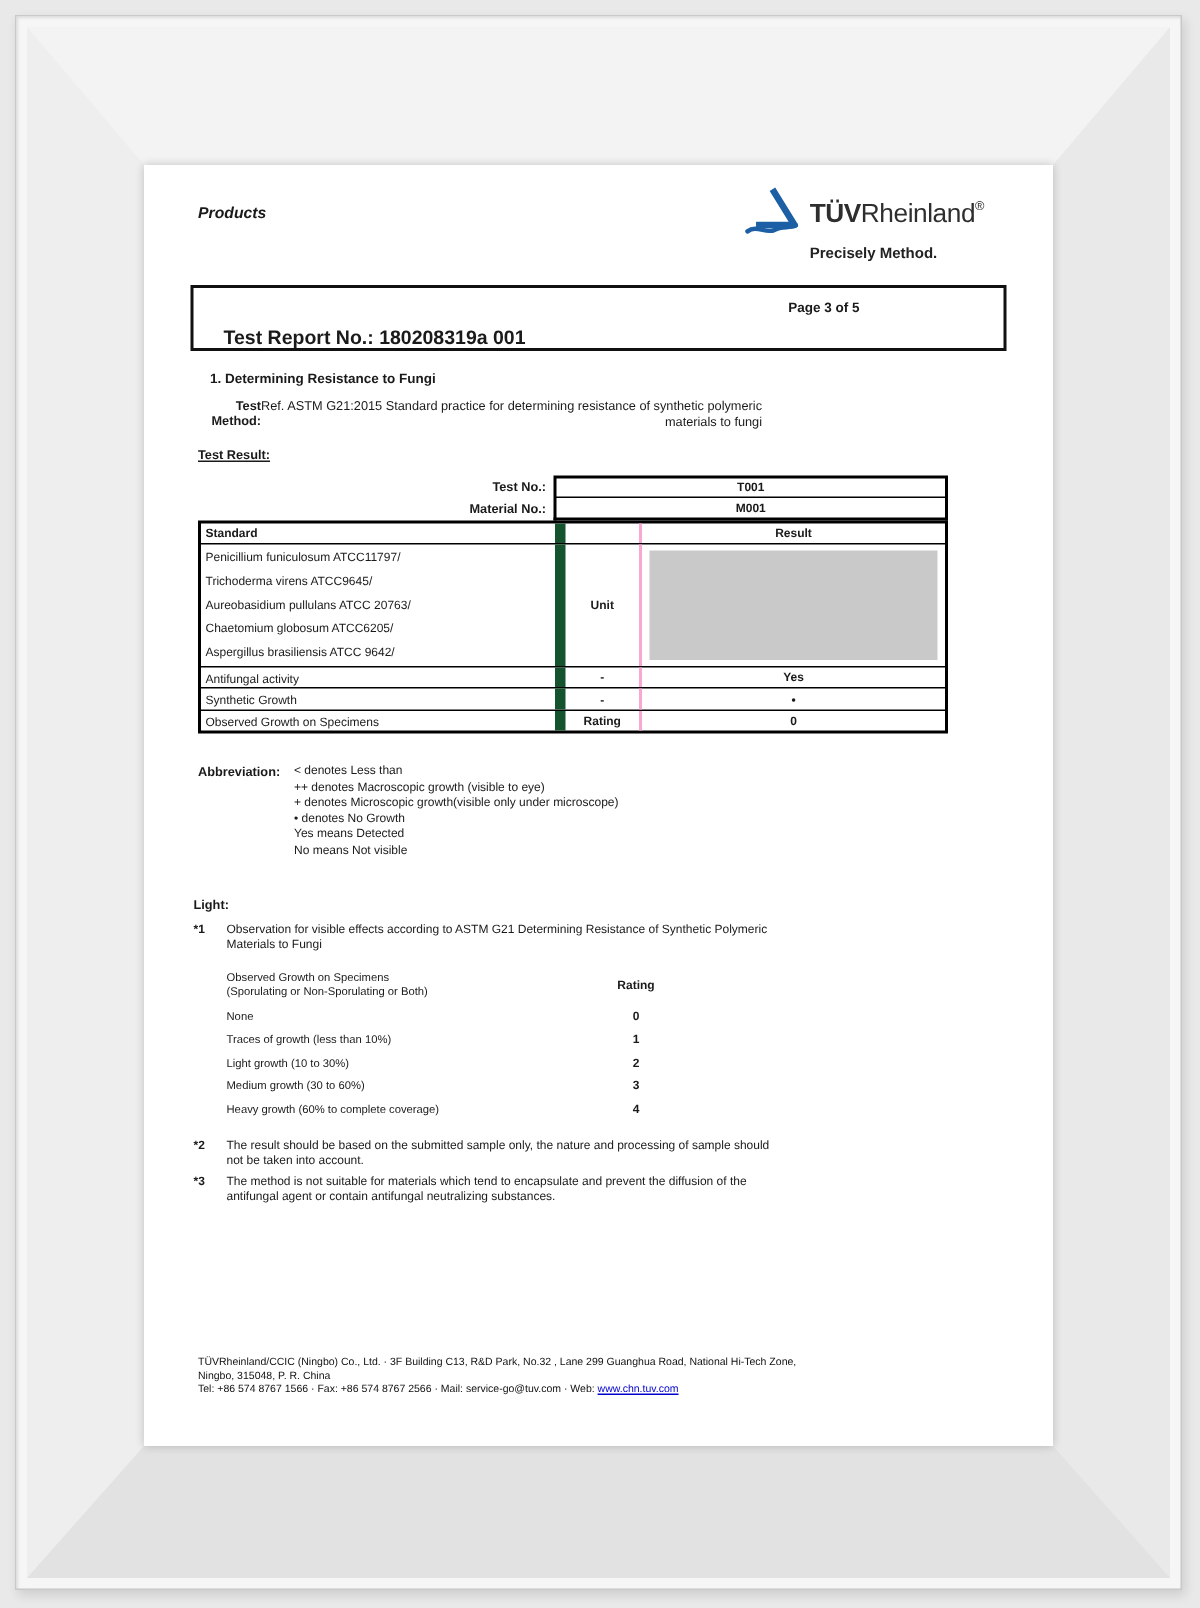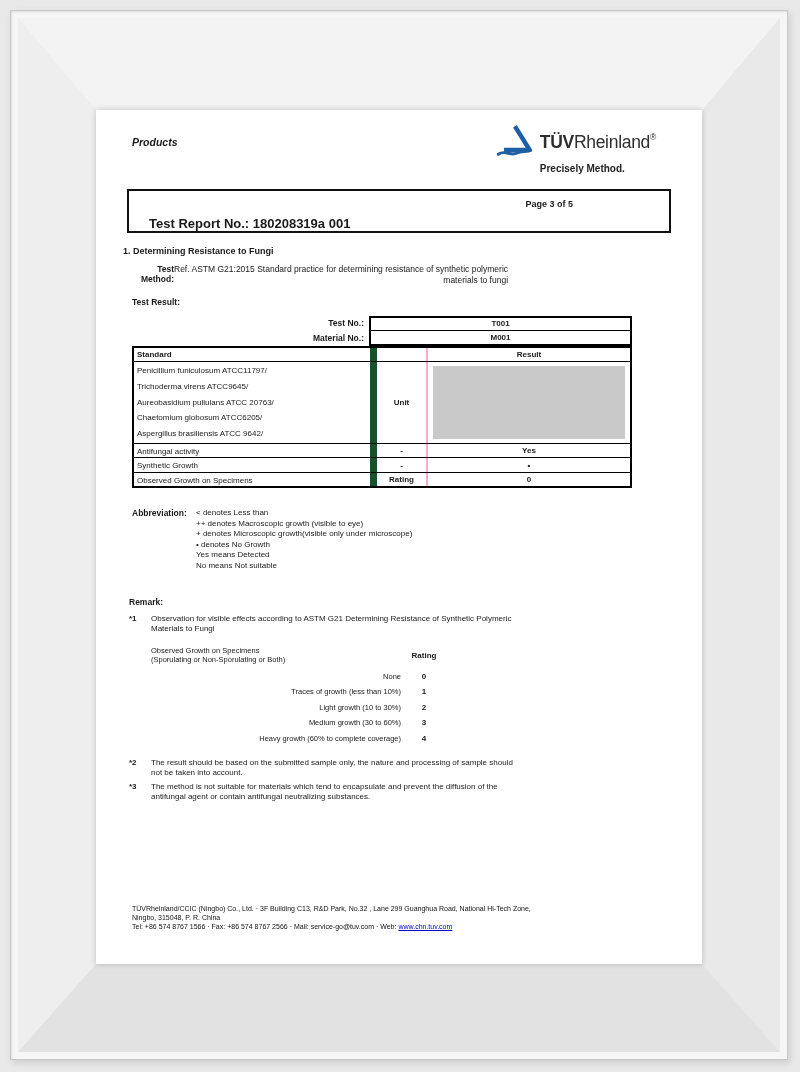--- a/index.html
+++ b/index.html
@@ -41,25 +41,25 @@
   .tagline { font-size:10px; font-weight:bold; color:#222; margin:1px 0 0 45px; }
   
   .report-box {
     margin:15px 31px 0 31px; height:44px;
     border:2px solid #111;
     display:flex; align-items:flex-end; position:relative;
   }
   .report-title { margin-left:20px; font-size:13px; font-weight:bold; }
   .page-indicator { position:absolute; right:96px; top:8px; font-size:9px; font-weight:bold; }
   
-  .heading { margin:13px 0 0 27px; font-size:9px; font-weight:bold; }
+  .heading { margin:13px 0 0 44px; font-size:9px; font-weight:bold; }
   .method-row { margin:8px 0 0 36px; display:flex; font-size:8.5px;text-align:right; }
   .method-label { font-weight:bold; width:42px; flex:0 0 42px; }
   .method-text div { line-height:10.5px; }
-  .test-result-label { margin:12px 0 0 36px; font-size:8.5px; font-weight:bold; }
+  .test-result-label { margin:12px 0 0 36px; font-size:8.5px; font-weight:bold;text-decoration:underline; }
   
   .rtable { margin:9px 0 0 36px; width:584px; font-size:8px; }
   .pre-row { display:flex; height:15px; }
   .pre-label { width:237px; text-align:right; font-weight:bold; padding-right:5px; line-height:15px; font-size:8.5px; }
   .pre-value { width:263px; text-align:center; font-weight:bold; }
   .pre-row.first .pre-value { border:2px solid #000; border-bottom-width:1px; line-height:12px; }
   .pre-row.second .pre-value { border:2px solid #000; border-top-width:0; line-height:13px; }
   .main-table { width:500px; border:2px solid #000; border-top-width:2px; }
   .trow { display:flex; border-top:1px solid #000; }
   .trow:first-child { border-top:none; }
@@ -87,21 +87,21 @@
   .remark-label { font-weight:bold; font-size:8.5px; }
   .remark-item { display:flex; margin-top:7px; }
   .marker { width:22px; flex:0 0 22px; font-weight:bold; font-size:8px; }
   .remark-text { width:505px; font-size:8px; }
   .remark-text div { line-height:10.2px; }
   .rating-table { margin:12px 0 2px 22px; }
   .rt-head { display:flex; margin-bottom:4px; }
   .rt-head-label { width:250px; flex:0 0 250px; font-size:7.5px; line-height:9px; }
   .rt-head-rating { width:46px; text-align:center; font-size:8px; font-weight:bold; align-self:center; }
   .rt-row { display:flex; height:15.5px; align-items:center; }
-  .rt-label { width:250px; flex:0 0 250px; font-size:7.5px;text-align:right; }
+  .rt-label { width:250px; flex:0 0 250px; font-size:7.5px; }
   .rt-val { width:46px; text-align:center; font-size:8px; font-weight:bold; }
   
   .footer { position:absolute; left:36px; top:795px; font-size:7px; line-height:8.8px; color:#111; }
   .footer a { color:#0000cc; text-decoration:underline; }
 </style>
 </head>
 <body>
 
 <div class="outer-frame">
   <div class="bevel">
@@ -188,26 +188,26 @@
       </div>
 
       <div class="abbr">
         <div class="abbr-label">Abbreviation:</div>
         <div class="abbr-lines">
           <div>&lt; denotes Less than</div>
           <div>++ denotes Macroscopic growth (visible to eye)</div>
           <div>+ denotes  Microscopic growth(visible only under microscope)</div>
           <div>• denotes No Growth</div>
           <div>Yes means Detected</div>
-          <div>No means Not suitable</div>
+          <div>No means Not visible</div>
         </div>
       </div>
 
       <div class="remark">
-        <div class="remark-label">Remark:</div>
+        <div class="remark-label">Light:</div>
 
         <div class="remark-item">
           <div class="marker">*1</div>
           <div class="remark-text">
             <div>Observation for visible effects according to ASTM G21 Determining Resistance of Synthetic Polymeric</div>
             <div>Materials to Fungi</div>
           </div>
         </div>
 
         <div class="rating-table">

